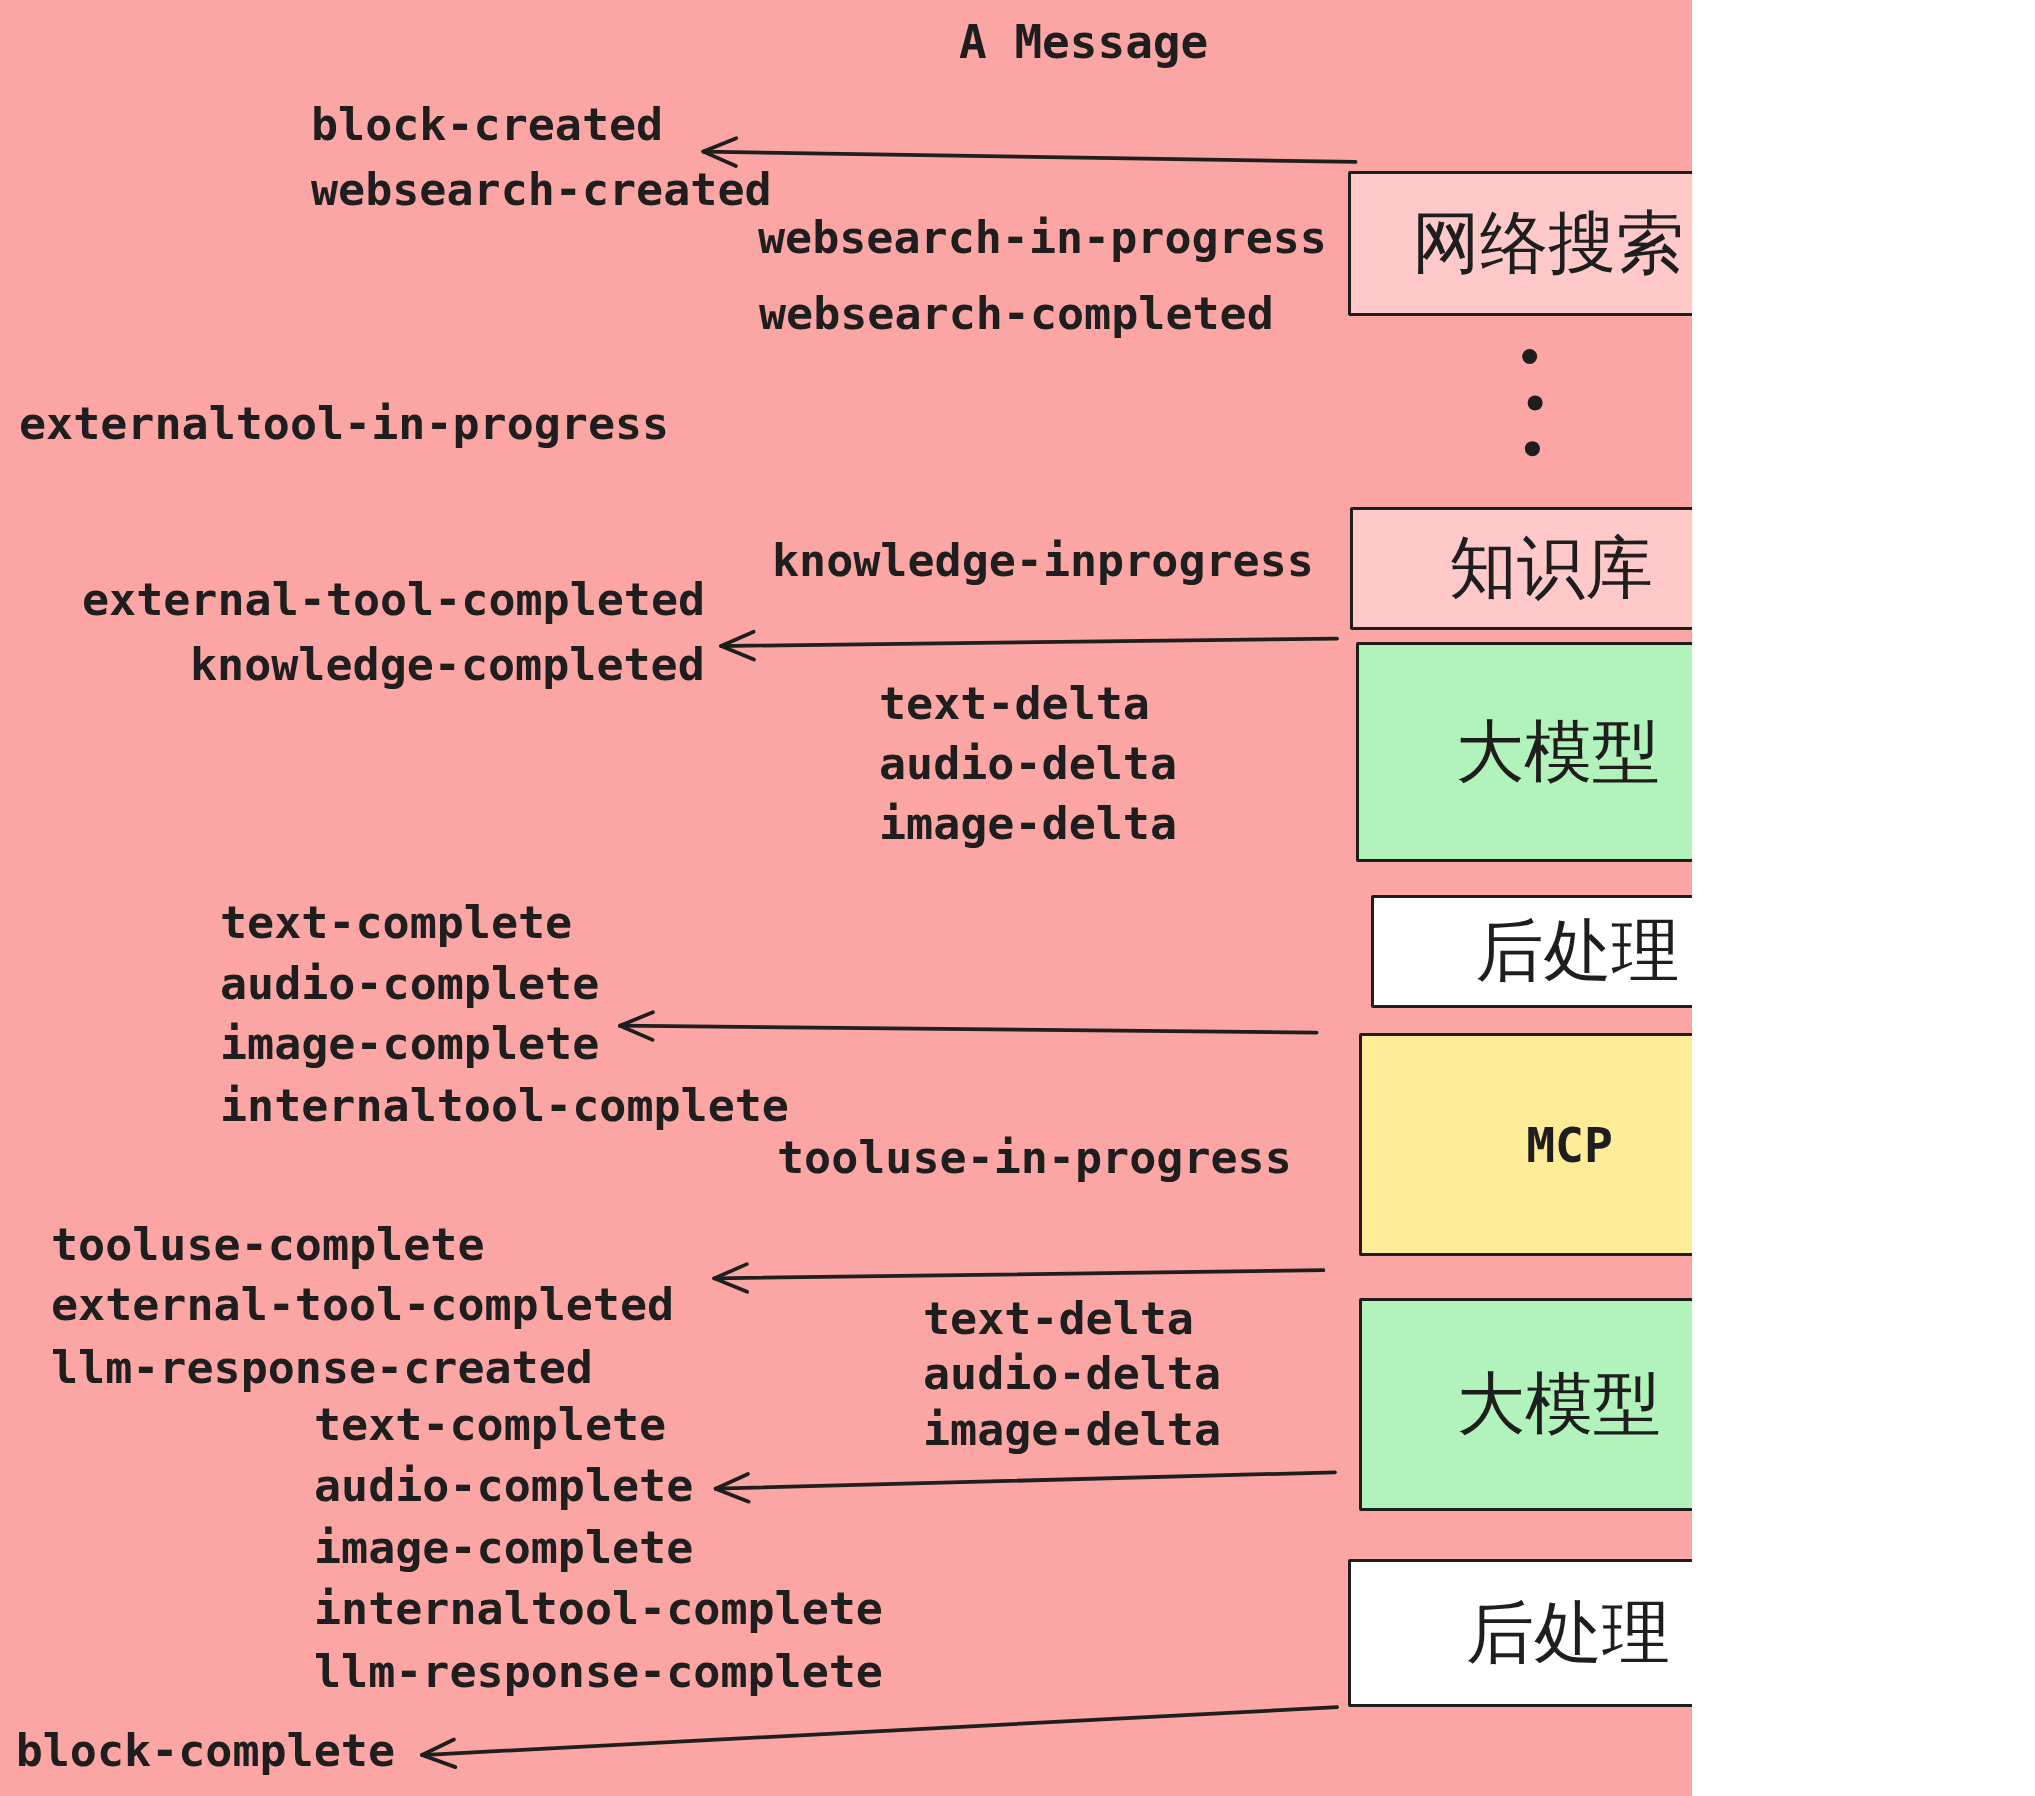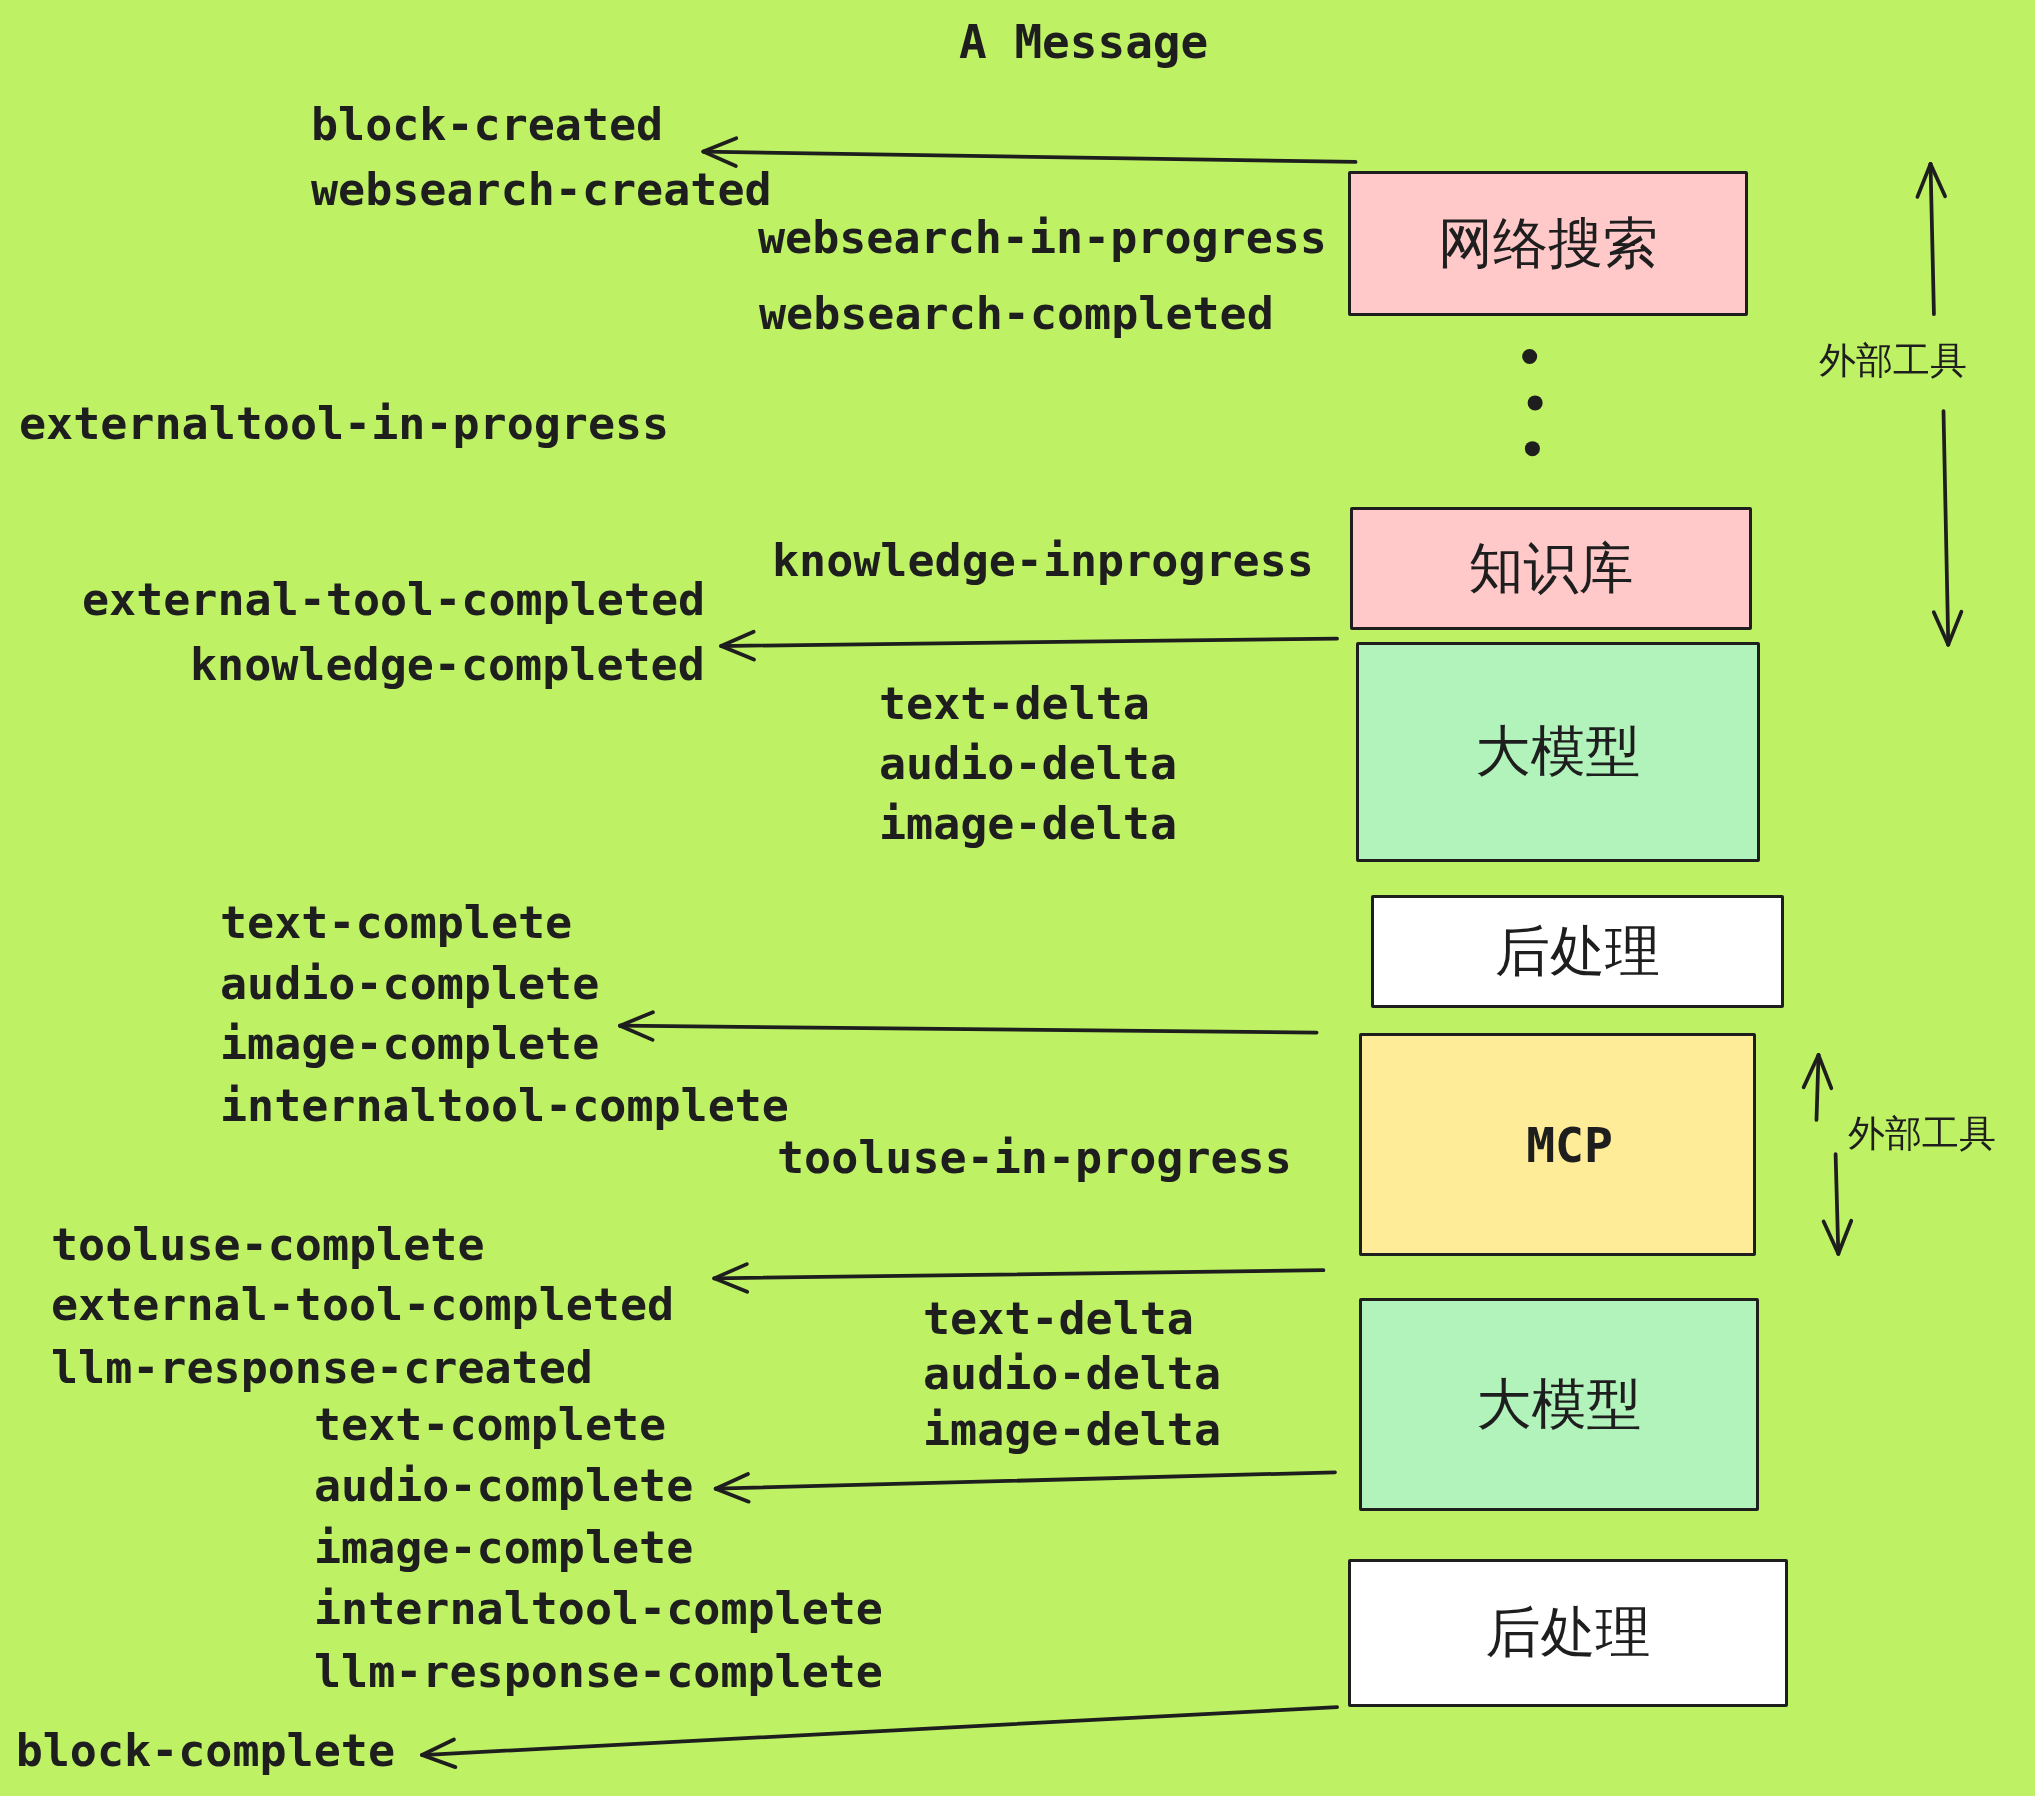--- a/index.html
+++ b/index.html
@@ -2,23 +2,23 @@
 <html style="font-size:11px"><head>
 <meta charset="utf-8">
 <style>
   html, body {
     margin: 0;
     padding: 0;
     background: #ffffff;
   }
   #stage {
     position: relative;
-    width: 2035px;
+    width: 1692px;
     height: 1796px;
-    background: #bef264;
+    background: #fca5a5;
     overflow: hidden;
     color: #1e1e1e;
   }
   .title {
     position: absolute;
     left: 959px;
     top: 15px;
     font: bold 46px "DejaVu Sans Mono", "Liberation Mono", monospace;
     color: #1e1e1e;
     white-space: nowrap;
@@ -34,21 +34,21 @@
     position: absolute;
     border: 3.4px solid #1e1e1e;
     border-radius: 2px;
     display: flex;
     align-items: center;
     justify-content: center;
     box-sizing: border-box;
   }
   .box .lbl {
     font-family: Liberation Sans, sans-serif;
-    font-size: 55px;
+    font-size: 68px;
     color: #1e1e1e;
     white-space: nowrap;
   }
   .box .lbl.mono {
     font: bold 48px "DejaVu Sans Mono", "Liberation Mono", monospace;
   }
   .side-label {
     position: absolute;
     font-family: "DejaVu Sans", "Liberation Sans", sans-serif;
     font-size: 37px;

